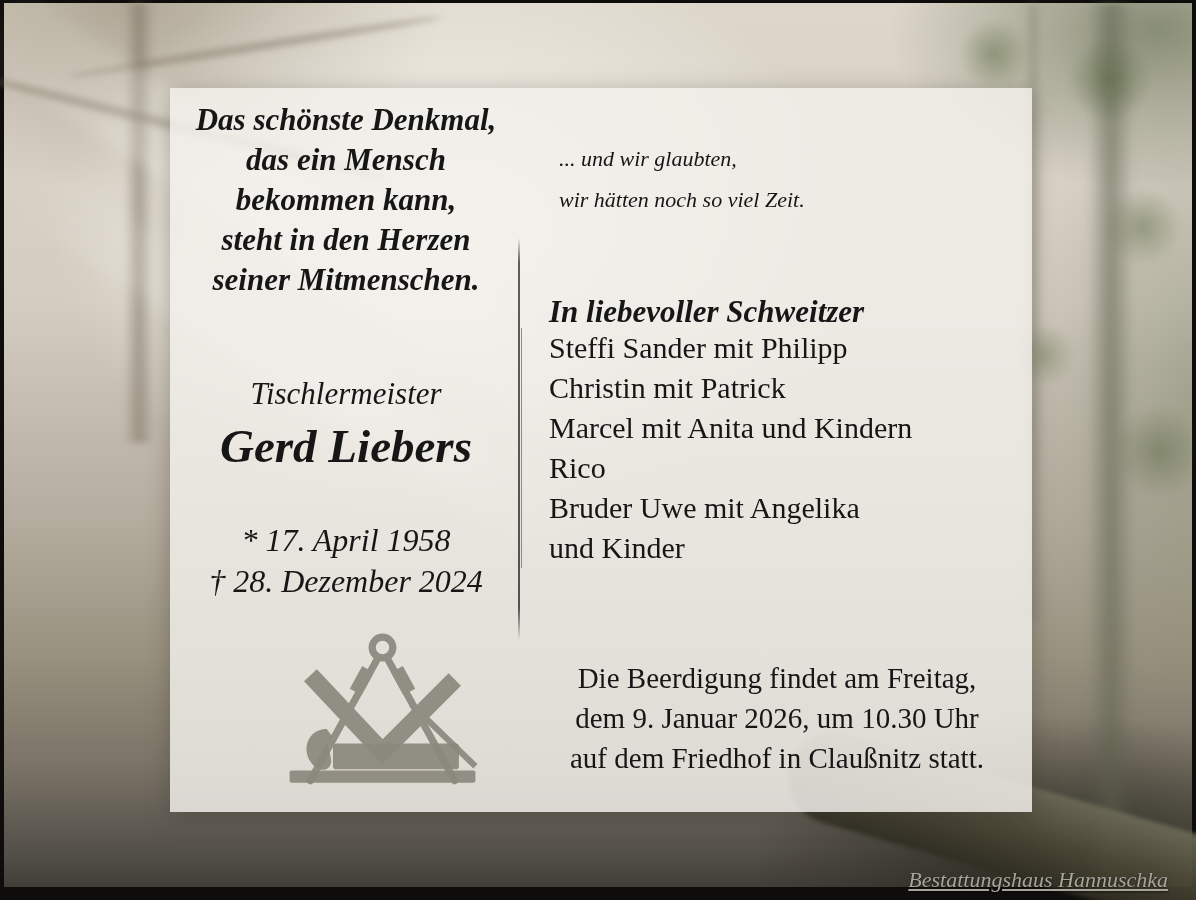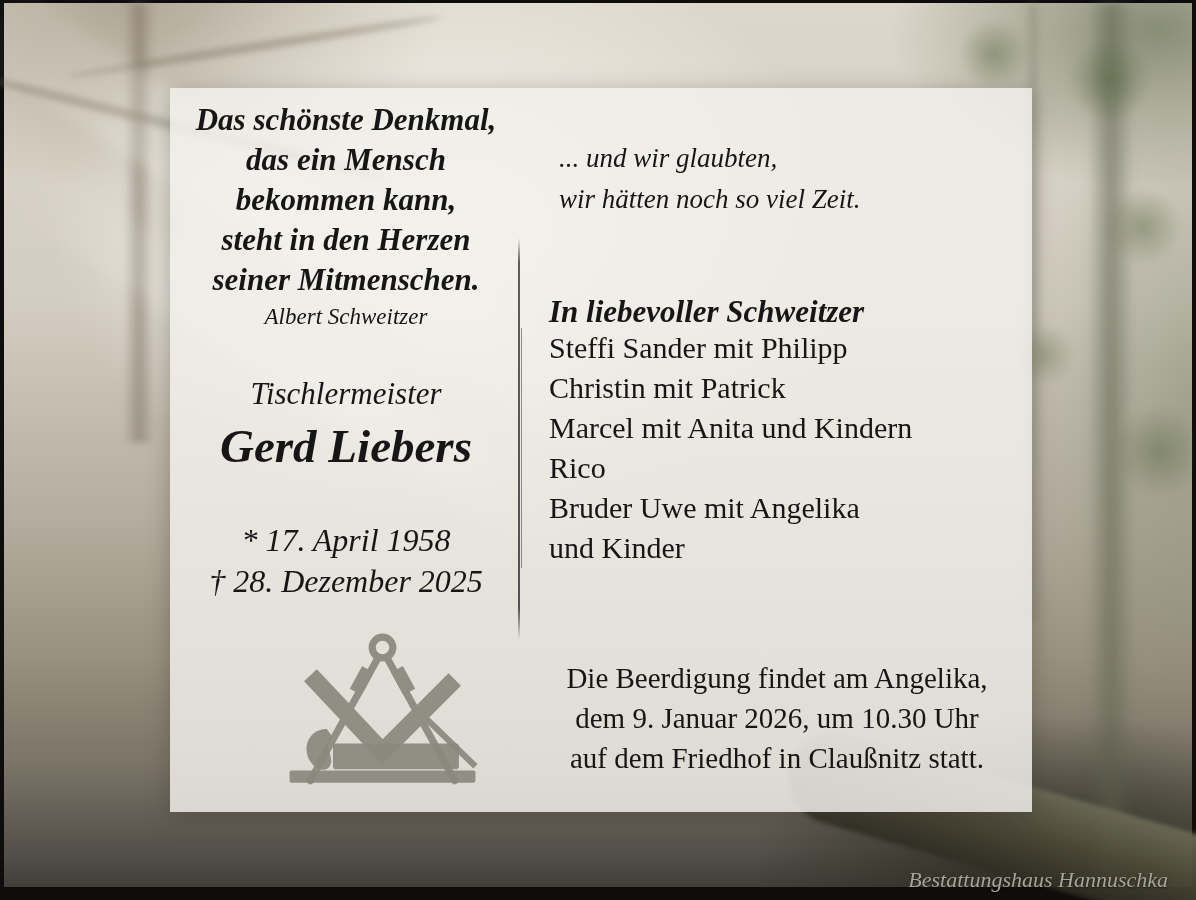--- a/index.html
+++ b/index.html
@@ -73,30 +73,31 @@
   .emblem-box { left:105px; top:542px; width:215px; height:160px; }
   .divider {
     left:348px; top:150px; width:2px; height:402px;
     background:linear-gradient(180deg, rgba(45,45,45,0), rgba(45,45,45,0.75) 6%, rgba(45,45,45,0.8) 92%, rgba(45,45,45,0));
   }
   .divider::after {
     content:""; position:absolute; left:3px; top:90px; width:1px; height:240px;
     background:rgba(45,45,45,0.5);
   }
   .right-col { left:379px; top:0; width:480px; height:100%; }
-  .epigraph { top:50px; left:10px; font-size:27px; line-height:41px; font-style:italic; }
+  .epigraph { top:50px; left:10px; font-size:22px; line-height:41px; font-style:italic; }
   .remember-heading { top:206px; left:0; font-size:31px; font-weight:bold; font-style:italic; }
   .mourners { top:240px; left:0; font-size:30px; line-height:40px; }
   .funeral { top:570px; left:-27px; width:510px; text-align:center;
     font-size:29px; line-height:40px; }
   
   .publisher {
     position:absolute; right:28px; bottom:7px;
     font-size:22px; font-style:italic; color:#a8a49b;
     text-shadow:0 1px 2px rgba(0,0,0,0.6);
+    text-decoration:underline;
   }
   .emblem-svg { width:100%; height:100%; }
 </style>
 </head>
 <body>
 
 <div class="stage">
 
   <div class="photo">
     <div class="layer trunk-left"></div>
@@ -113,26 +114,25 @@
   <div class="card">
 
     <div class="abs left-col">
       <div class="abs quote">
         <div>Das schönste Denkmal,</div>
         <div>das ein Mensch</div>
         <div>bekommen kann,</div>
         <div>steht in den Herzen</div>
         <div>seiner Mitmenschen.</div>
       </div>
-      <div class="abs attribution">Albert Schweitzer</div>
       <div class="abs profession">Tischlermeister</div>
       <div class="abs name">Gerd Liebers</div>
       <div class="abs dates">
         <div>* 17. April 1958</div>
-        <div>† 28. Dezember 2025</div>
+        <div>† 28. Dezember 2024</div>
       </div>
 
       <div class="abs emblem-box">
         <svg class="emblem-svg" viewBox="0 0 200 155" xmlns="http://www.w3.org/2000/svg">
           <g fill="none" stroke="#8b887d" opacity="0.92">
 
             <path d="M36 50 L100 118 L164 54" stroke-width="17" stroke-linecap="square"></path>
 
             <path d="M128 72 L190 132" stroke-width="6"></path>
 
@@ -166,21 +166,21 @@
       <div class="abs remember-heading">In liebevoller Schweitzer</div>
       <div class="abs mourners">
         <div>Steffi Sander mit Philipp</div>
         <div>Christin mit Patrick</div>
         <div>Marcel mit Anita und Kindern</div>
         <div>Rico</div>
         <div>Bruder Uwe mit Angelika</div>
         <div>und Kinder</div>
       </div>
       <div class="abs funeral">
-        <div>Die Beerdigung findet am Angelika,</div>
+        <div>Die Beerdigung findet am Freitag,</div>
         <div>dem 9. Januar 2026, um 10.30 Uhr</div>
         <div>auf dem Friedhof in Claußnitz statt.</div>
       </div>
     </div>
   </div>
 
   <div class="publisher">Bestattungshaus Hannuschka</div>
 
 </div>
 

